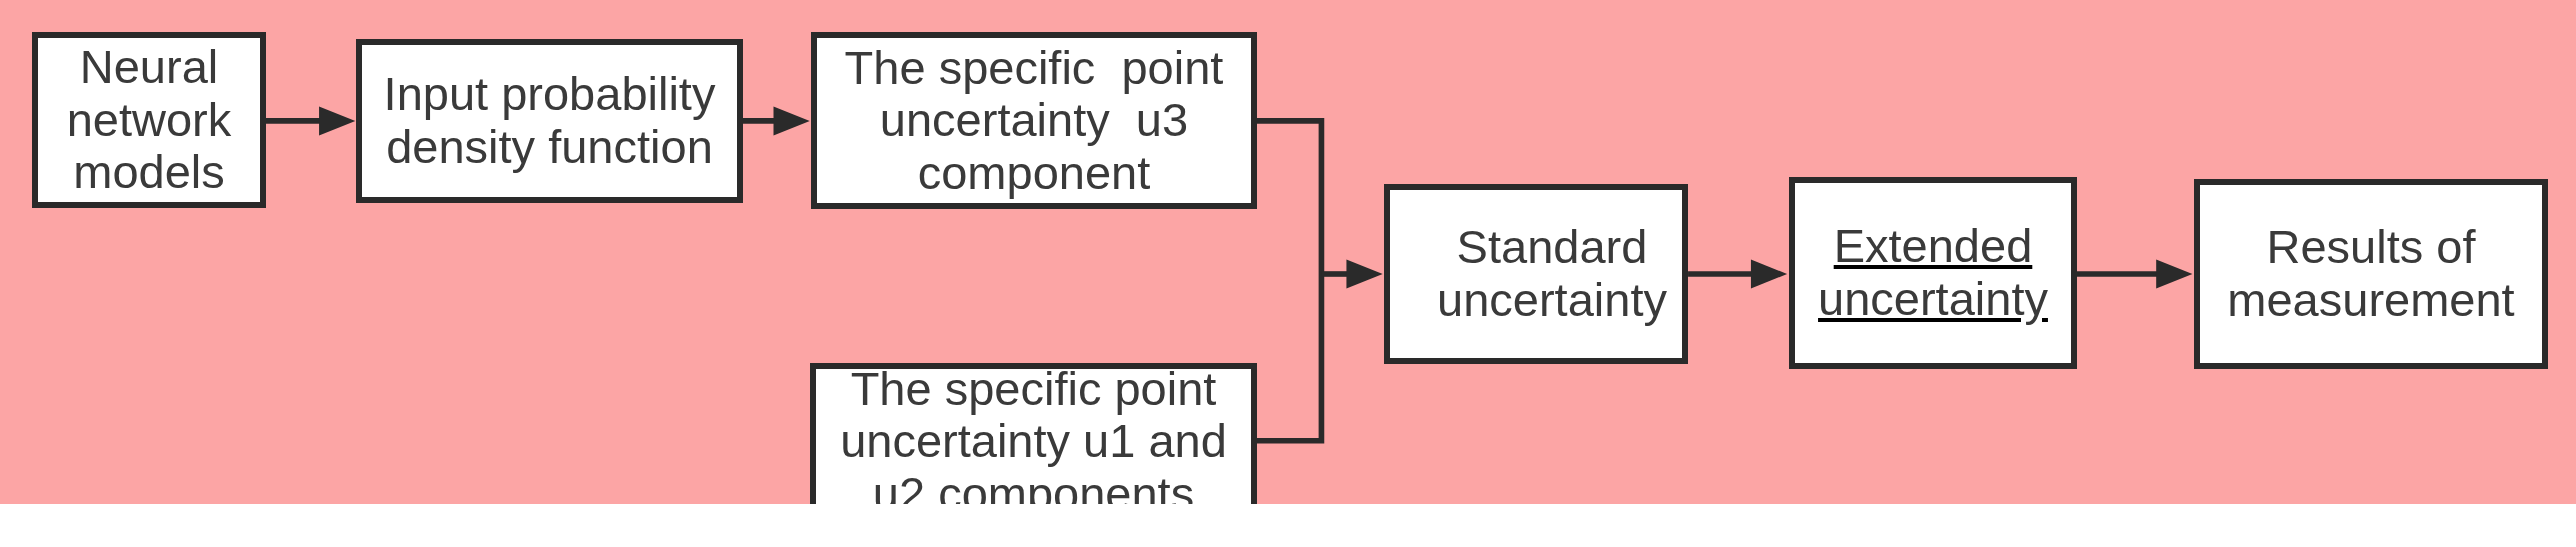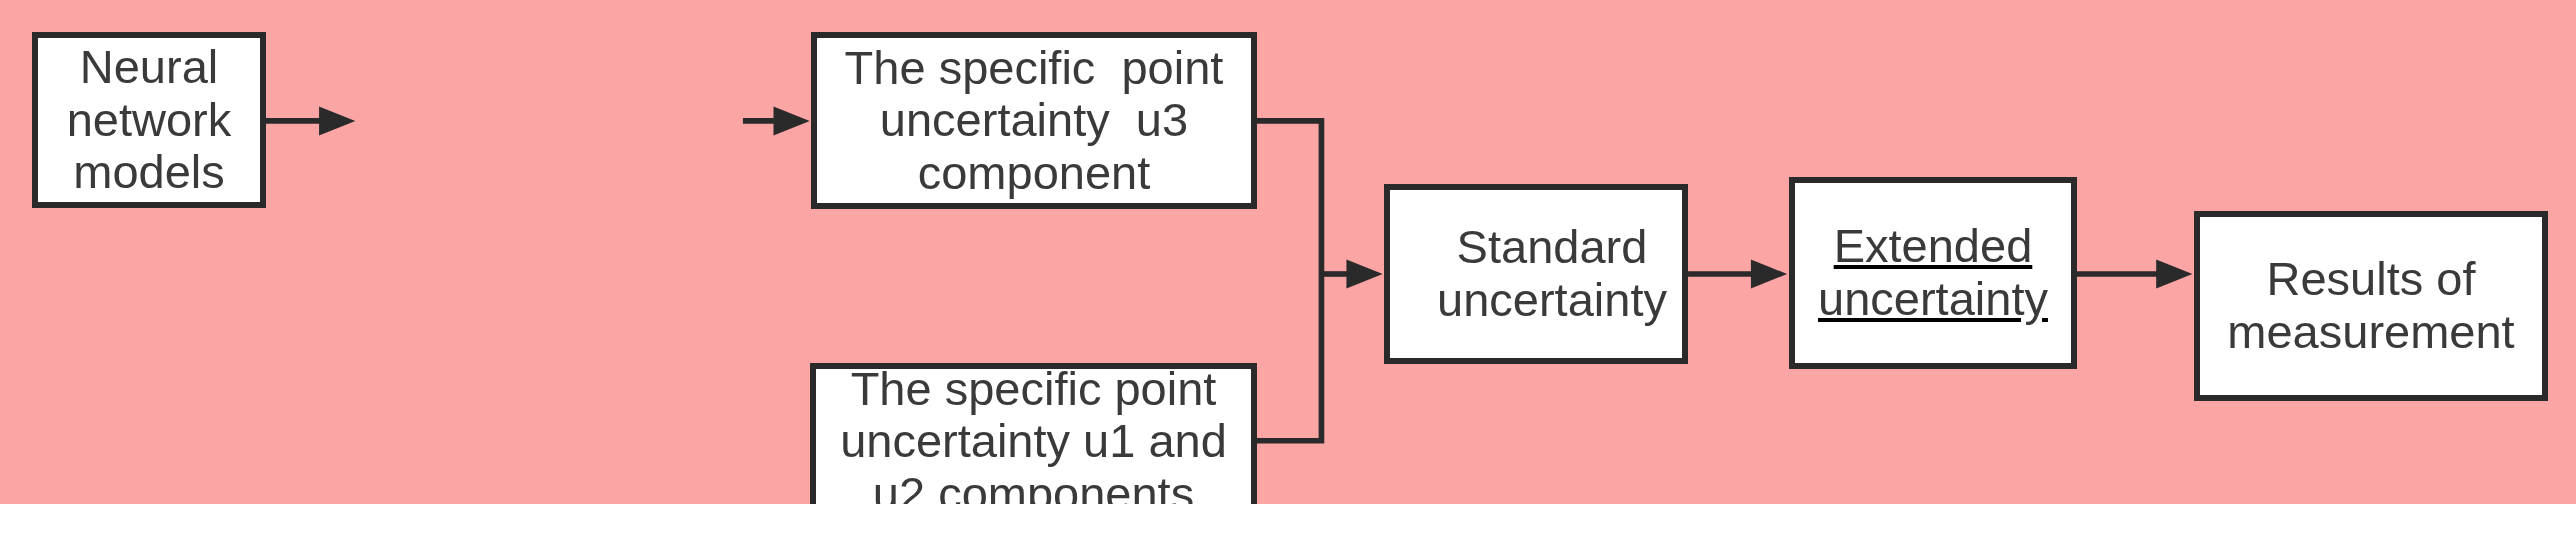--- a/index.html
+++ b/index.html
@@ -47,21 +47,21 @@
     font-size: 47px;
     line-height: 1.12;
     letter-spacing: 0px;
   }
   .n1 { left: 32px;   top: 32px;  width: 234px; height: 176px; }
   .n2 { left: 356px;  top: 39px;  width: 387px; height: 164px; }
   .n3 { left: 811px; top: 32px;  width: 446px; height: 177px; }
   .n4 { left: 810px; top: 363px; width: 447px; height: 157px; }
   .n5 { left: 1384px; top: 184px; width: 304px; height: 180px; padding-left: 32px; }
   .n6 { left: 1789px; top: 177px; width: 288px; height: 192px; text-decoration: underline; }
-  .n7 { left: 2194px; top: 179px; width: 354px; height: 190px; margin-top: 32px; }
+  .n7 { left: 2194px; top: 179px; width: 354px; height: 190px; }
 </style>
 </head>
 <body>
 
 <div class="canvas">
 
   <svg class="connector-layer" viewBox="0 0 3197 680" xmlns="http://www.w3.org/2000/svg">
 
     <path class="shaft" d="M330,150 H400"></path>
     <polygon class="head" points="441,150 396,132 396,168"></polygon>
@@ -80,20 +80,24 @@
     <path class="shaft" d="M2577,340 H2680"></path>
     <polygon class="head" points="2721,340 2676,322 2676,358"></polygon>
   </svg>
 
   <div class="node n1">
     <span class="label">Neural
 network
 models</span>
   </div>
 
+  <div class="node n2">
+    <span class="label">Input probability
+density function</span>
+  </div>
 
   <div class="node n3">
     <span class="label">The specific  point
 uncertainty  u3
 component</span>
   </div>
 
   <div class="node n4">
     <span class="label">The specific point
 uncertainty u1 and

